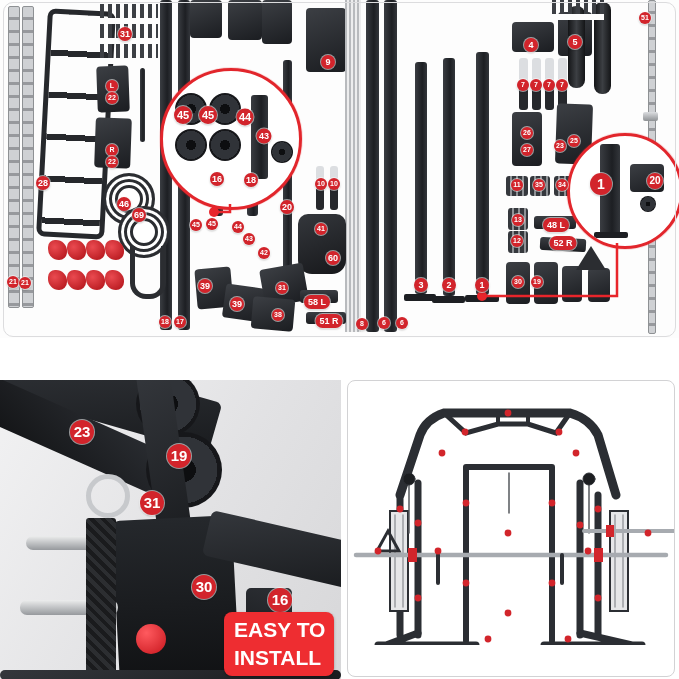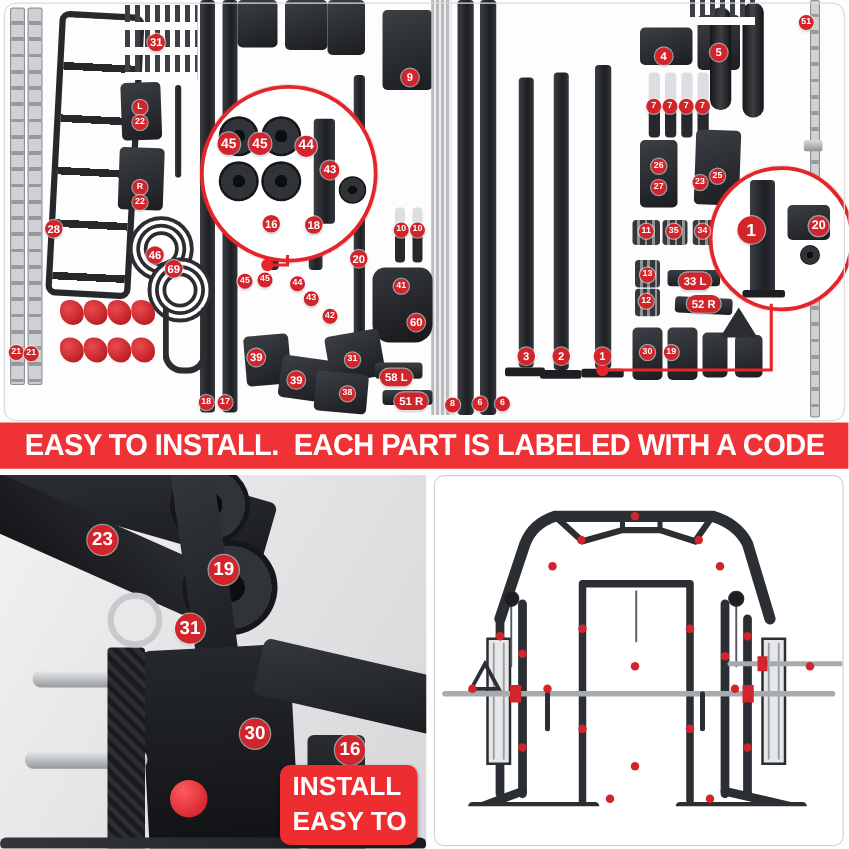--- a/index.html
+++ b/index.html
@@ -225,34 +225,31 @@
         <span class="badge" style="left: 562px; top: 85px; width: 12px; height: 12px; font-size: 7px; line-height: 12px;">7</span>
         <span class="badge" style="left: 645px; top: 18px; width: 12px; height: 12px; font-size: 7px; line-height: 12px;">51</span>
         <span class="badge" style="left: 527px; top: 133px; width: 12px; height: 12px; font-size: 7px; line-height: 12px;">26</span>
         <span class="badge" style="left: 527px; top: 150px; width: 12px; height: 12px; font-size: 7px; line-height: 12px;">27</span>
         <span class="badge" style="left: 560px; top: 146px; width: 12px; height: 12px; font-size: 7px; line-height: 12px;">23</span>
         <span class="badge" style="left: 574px; top: 141px; width: 12px; height: 12px; font-size: 7px; line-height: 12px;">25</span>
         <span class="badge" style="left: 517px; top: 185px; width: 12px; height: 12px; font-size: 7px; line-height: 12px;">11</span>
         <span class="badge" style="left: 539px; top: 185px; width: 12px; height: 12px; font-size: 7px; line-height: 12px;">35</span>
         <span class="badge" style="left: 562px; top: 185px; width: 12px; height: 12px; font-size: 7px; line-height: 12px;">34</span>
         <span class="badge" style="left: 518px; top: 220px; width: 12px; height: 12px; font-size: 7px; line-height: 12px;">13</span>
-        <span class="badge pill" style="left: 556px; top: 225px; height: 14px; font-size: 9px; line-height: 14px;">33 L</span>
+        <span class="badge pill" style="left: 556px; top: 225px; height: 14px; font-size: 9px; line-height: 14px;">48 L</span>
         <span class="badge" style="left: 517px; top: 241px; width: 12px; height: 12px; font-size: 7px; line-height: 12px;">12</span>
         <span class="badge pill" style="left: 563px; top: 243px; height: 14px; font-size: 9px; line-height: 14px;">52 R</span>
         <span class="badge" style="left: 518px; top: 282px; width: 12px; height: 12px; font-size: 7px; line-height: 12px;">30</span>
         <span class="badge" style="left: 537px; top: 282px; width: 12px; height: 12px; font-size: 7px; line-height: 12px;">19</span>
         <span class="badge" style="left: 601px; top: 184px; width: 22px; height: 22px; font-size: 14px; line-height: 22px;">1</span>
         <span class="badge" style="left: 655px; top: 181px; width: 16px; height: 16px; font-size: 10px; line-height: 16px;">20</span>
       </div>
     <div id="parts-frame"></div>
   </section>
 
-  <div id="main-banner">
-    <span>EASY TO INSTALL.  EACH PART IS LABELED WITH A CODE</span>
-  </div>
 
   <section id="photo">
     <div id="photo-shapes">
         <div class="shp dk" style="left: -30px; top: -12px; width: 250px; height: 52px; transform: rotate(16deg);"></div>
         <div class="shp dk2" style="left: -36px; top: 36px; width: 230px; height: 44px; transform: rotate(24deg);"></div>
         <div class="shp disc" style="left: 136px; top: -8px; width: 64px; height: 64px;"></div>
         <div class="shp disc" style="left: 146px; top: 52px; width: 76px; height: 76px;"></div>
         <div class="shp dk" style="left: 148px; top: -12px; width: 34px; height: 185px; transform: rotate(-8deg);"></div>
         <div class="shp dk3" style="left: 116px; top: 138px; width: 120px; height: 175px; transform: rotate(-3deg);"></div>
         <div class="shp dk" style="left: 205px; top: 148px; width: 165px; height: 46px; transform: rotate(13deg);"></div>
@@ -265,22 +262,22 @@
         <div class="shp dk" style="left: 0px; top: 290px; width: 341px; height: 10px;"></div>
       </div>
     <div id="photo-badges" style="position:absolute;left:0;top:0;width:341px;height:299px;">
         <span class="badge" style="left: 82px; top: 52px; width: 24px; height: 24px; font-size: 15px; line-height: 24px;">23</span>
         <span class="badge" style="left: 179px; top: 76px; width: 24px; height: 24px; font-size: 15px; line-height: 24px;">19</span>
         <span class="badge" style="left: 152px; top: 123px; width: 24px; height: 24px; font-size: 15px; line-height: 24px;">31</span>
         <span class="badge" style="left: 204px; top: 207px; width: 24px; height: 24px; font-size: 15px; line-height: 24px;">30</span>
         <span class="badge" style="left: 280px; top: 220px; width: 24px; height: 24px; font-size: 15px; line-height: 24px;">16</span>
       </div>
     <div id="easy-box">
+      <span>EASY TO</span>
       <span>INSTALL</span>
-      <span>EASY TO</span>
     </div>
   </section>
 
   <section id="machine">
     <svg width="326" height="262" viewBox="0 0 326 262">
       <g stroke="#2b2e33" fill="none" stroke-linecap="round">
 
         <path d="M52 112 L72 52 Q78 36 96 30 L222 30 Q242 36 250 52 L268 112" stroke-width="9"></path>
         <path d="M96 30 L118 50 L150 41 L180 41 L208 50 L222 30" stroke-width="5"></path>
         <path d="M150 41 V30 M180 41 V30" stroke-width="4"></path>

